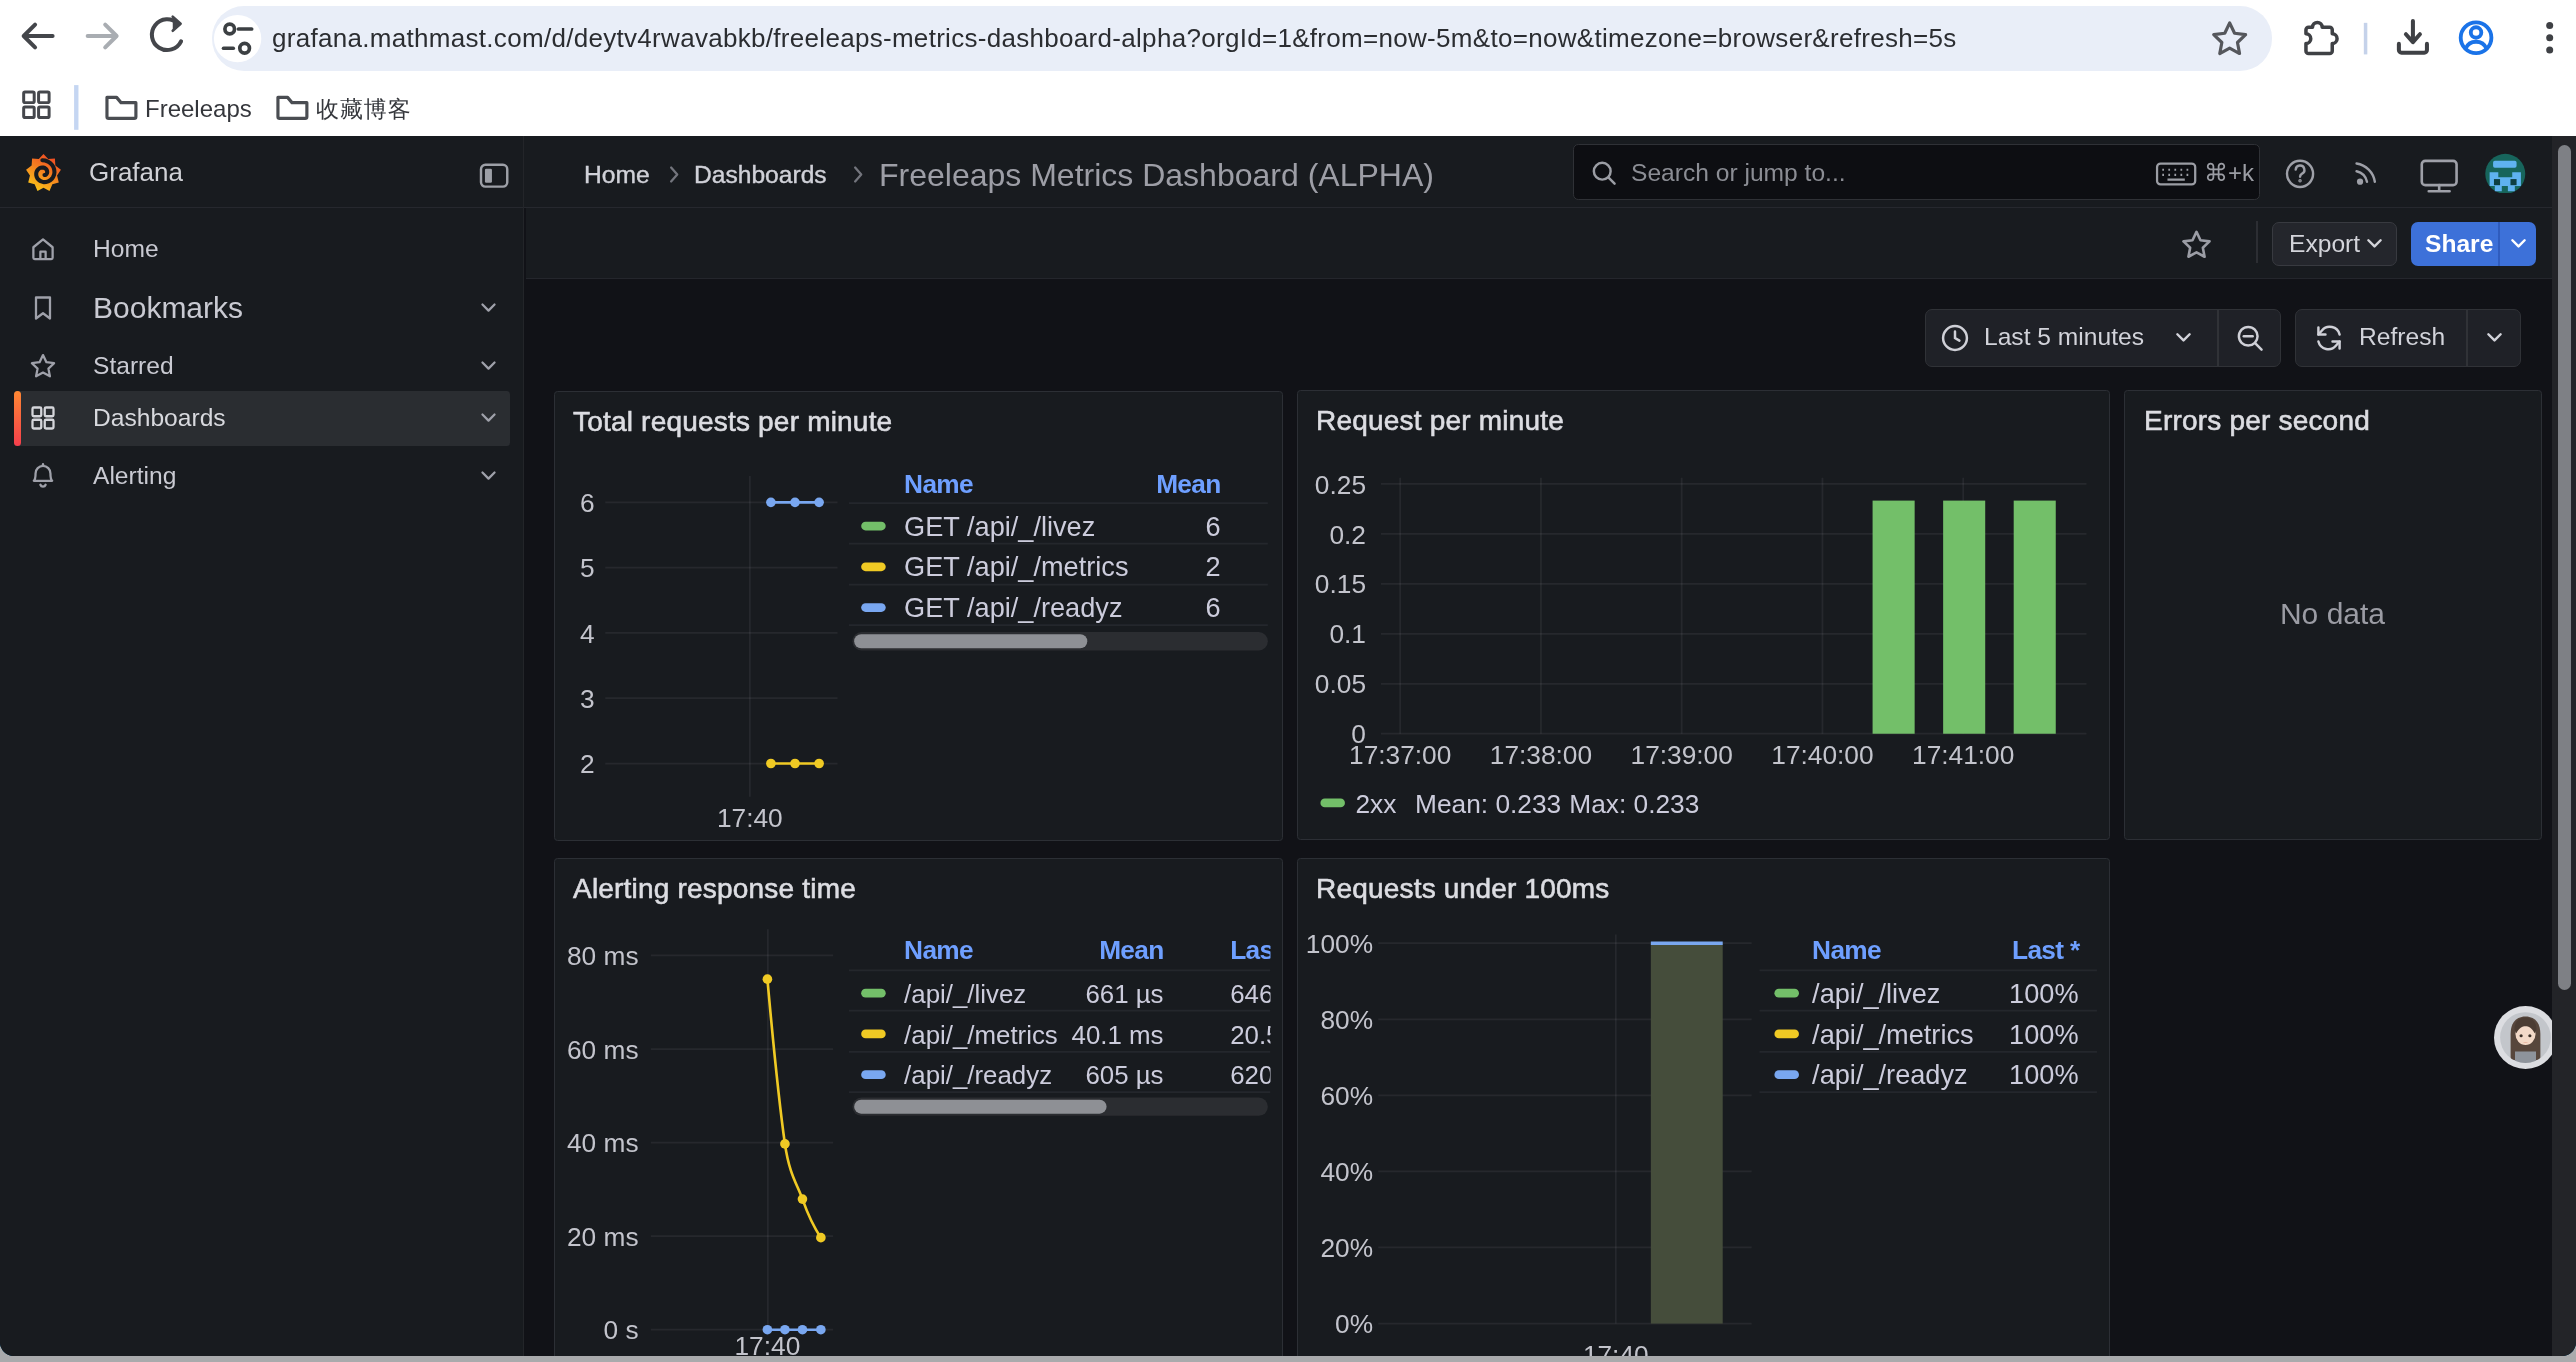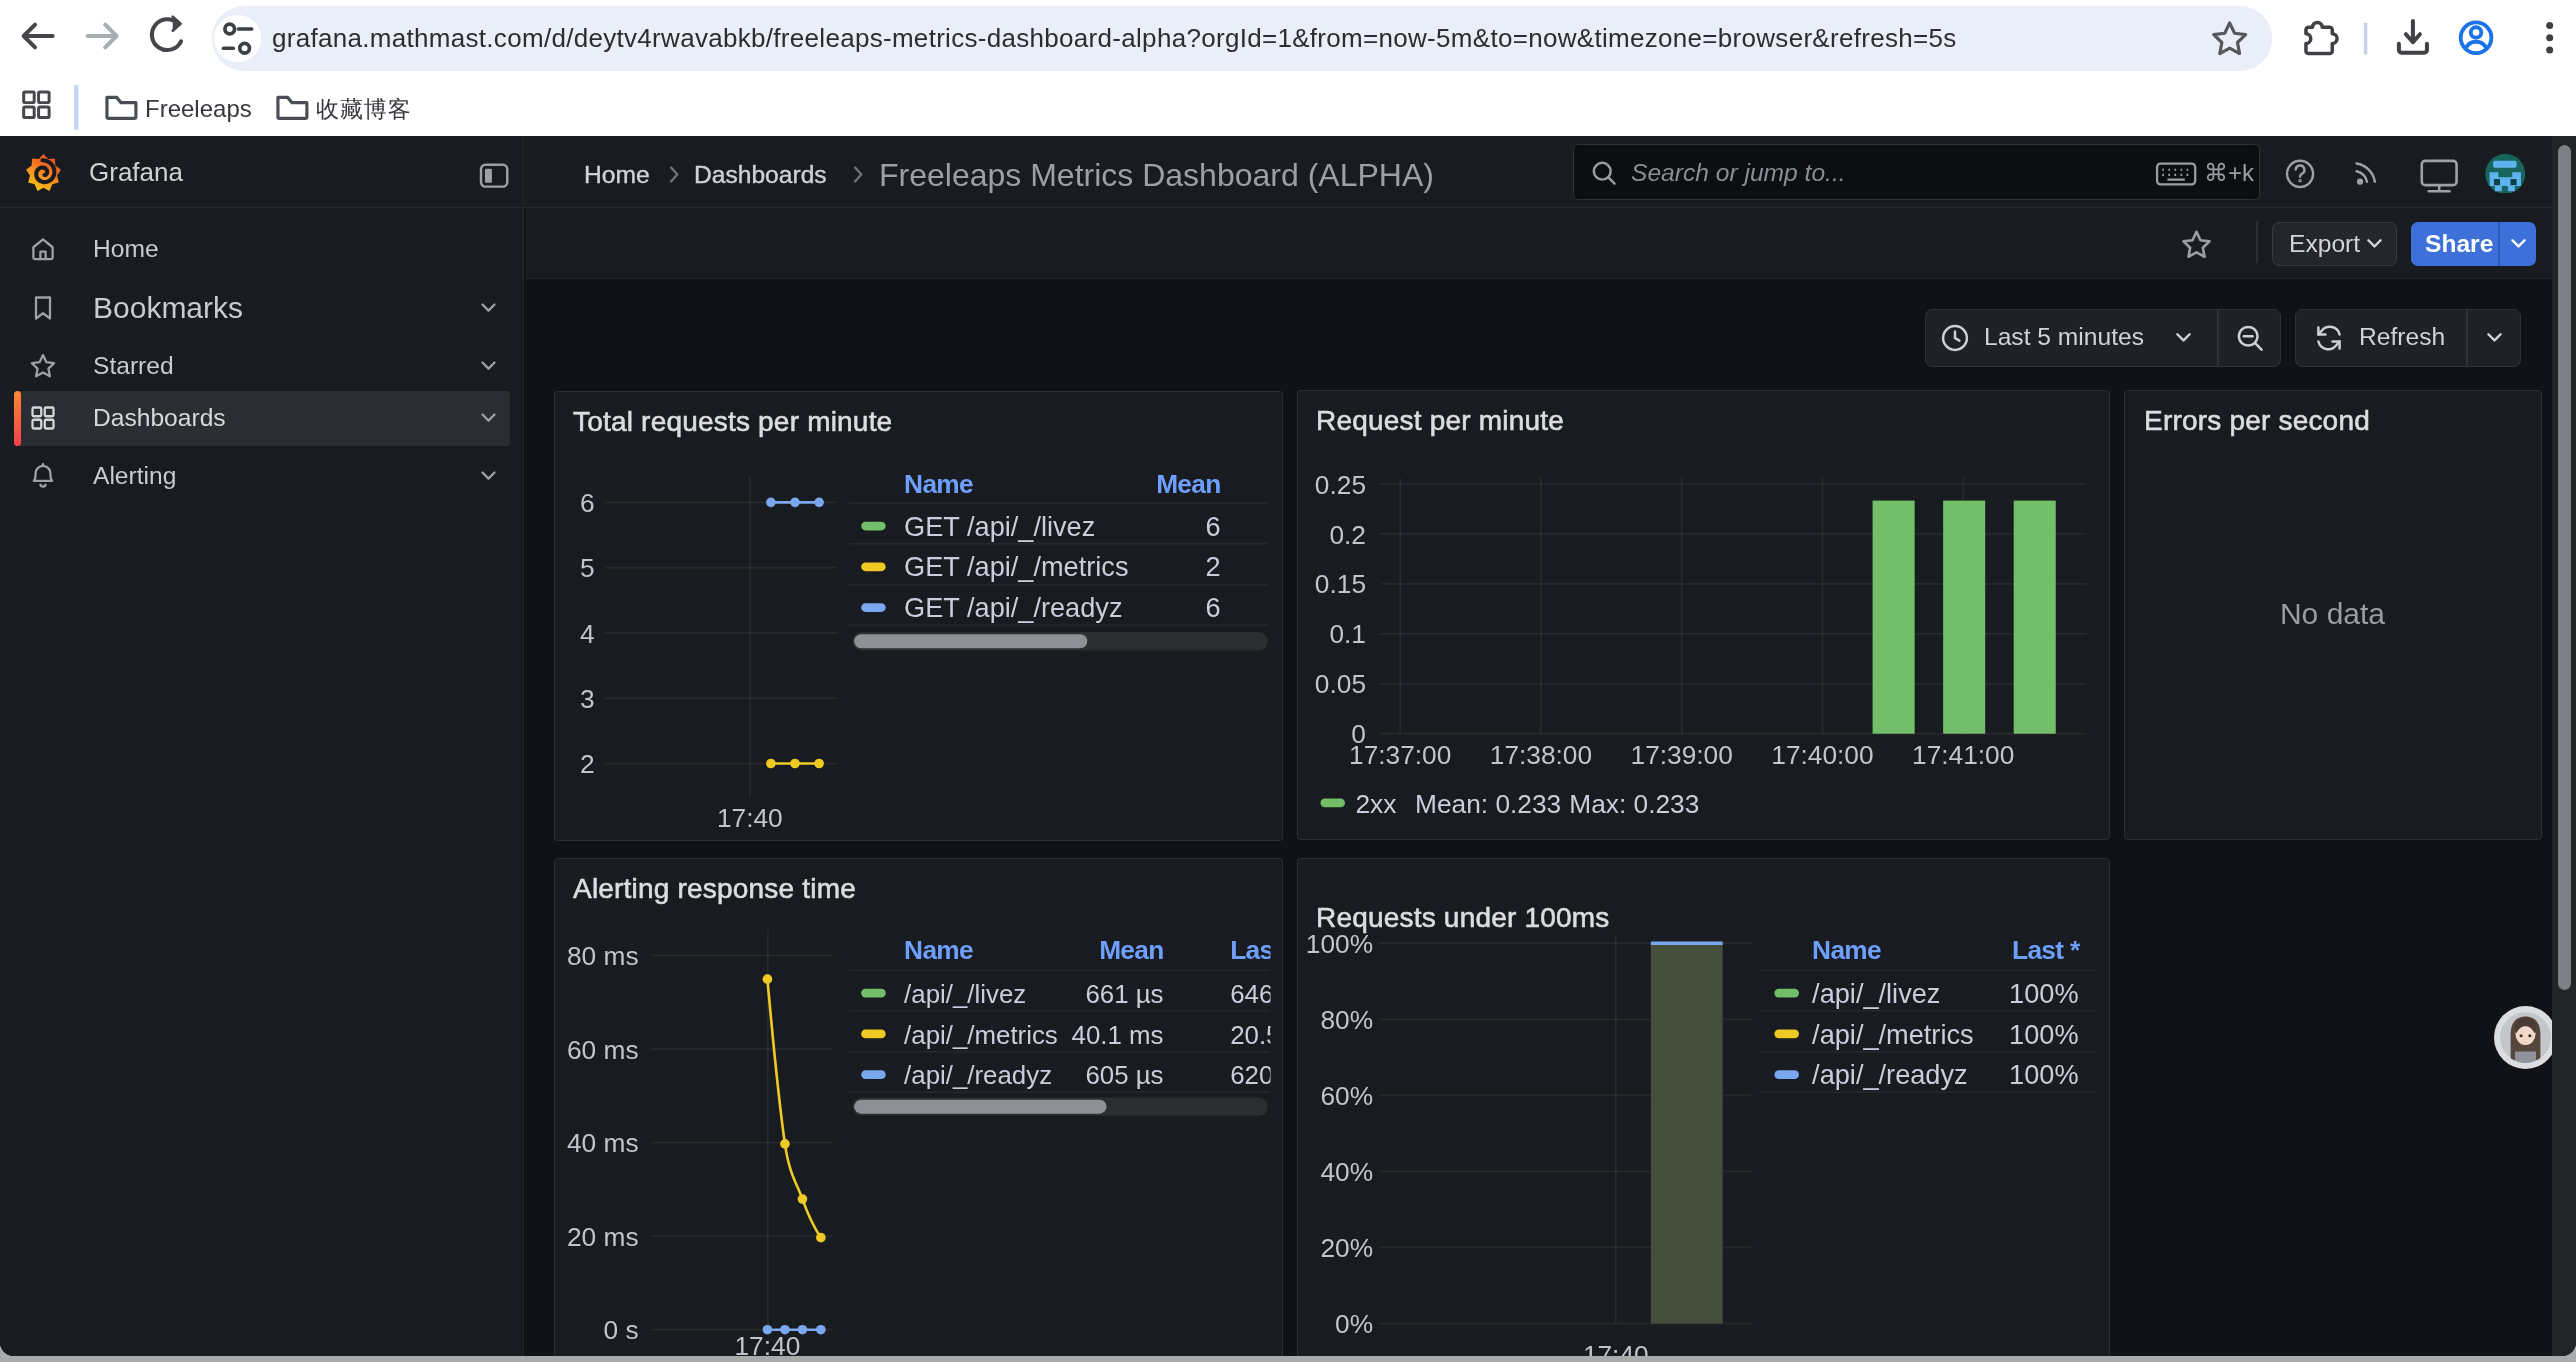--- a/index.html
+++ b/index.html
@@ -143,21 +143,21 @@
         <path d="M7 5 l7 8 -7 8" fill="none" stroke="#73757d" stroke-width="2.6" stroke-linecap="round" stroke-linejoin="round"></path>
       </svg>
 <div class="abs" style="left:879px;top:24px;height:30px;line-height:30px;font-size:32px;color:#9d9ea6;">Freeleaps Metrics Dashboard (ALPHA)</div>
 <div class="abs" style="left:1573px;top:8px;width:687px;height:56px;background:#0d0e12;border:1.8px solid #2f3136;border-radius:5.3px;"></div>
 <svg class="abs" style="left:1589px;top:22px" width="30" height="30" viewBox="0 0 34 34">
         <g fill="none" stroke="#9b9da4" stroke-width="2.8" stroke-linecap="round">
           <circle cx="15" cy="15" r="9.5"></circle>
           <line x1="22.5" y1="22.5" x2="29" y2="29"></line>
         </g>
       </svg>
-<div class="abs" style="left:1631px;top:22px;height:30px;line-height:30px;font-size:24.6px;color:#8b8d94;font-style:italic;">Search or jump to...</div>
+<div class="abs" style="left:1631px;top:22px;height:30px;line-height:30px;font-size:24.6px;color:#8b8d94;">Search or jump to...</div>
 <svg class="abs" style="left:2155px;top:24.6px" width="44" height="26" viewBox="0 0 50 30">
         <rect x="2" y="3" width="44" height="24" rx="4" fill="none" stroke="#9b9da4" stroke-width="2.6"></rect>
         <path d="M8 10 h2 M15 10 h2 M22 10 h2 M29 10 h2 M36 10 h2 M8 16 h2 M15 16 h2 M22 16 h2 M29 16 h2 M36 16 h2 M14 21.5 h20" stroke="#9b9da4" stroke-width="2.4"></path>
       </svg>
 <div class="abs" style="left:2204px;top:22px;height:30px;line-height:30px;font-size:24px;color:#9b9da4;">⌘+k</div>
 <svg class="abs" style="left:2280px;top:16.7px" width="254" height="40" viewBox="0 0 290 46">
  <g fill="none" stroke="#9ea0a8" stroke-width="2.8" stroke-linecap="round">
   <circle cx="22" cy="24" r="15"></circle>
   <path d="M17 19 a5 5 0 1 1 7 5 c-1.6 0.9 -2 1.8 -2 3.2"></path>
           <circle cx="22" cy="32" r="0.6" fill="#9ea0a8"></circle>
@@ -227,21 +227,21 @@
       </svg>
 <div class="panel" style="left:554px;top:255px;width:729px;height:450px;"></div>
 <div class="ptitle" style="left:573px;top:270px;">Total requests per minute</div>
 <div class="panel" style="left:1297px;top:254px;width:813px;height:450px;"></div>
 <div class="ptitle" style="left:1316px;top:269px;">Request per minute</div>
 <div class="panel" style="left:2124px;top:254px;width:418px;height:450px;"></div>
 <div class="ptitle" style="left:2144px;top:269px;">Errors per second</div>
 <div class="panel" style="left:554px;top:722px;width:729px;height:526px;"></div>
 <div class="ptitle" style="left:573px;top:737px;">Alerting response time</div>
 <div class="panel" style="left:1297px;top:722px;width:813px;height:526px;"></div>
-<div class="ptitle" style="left:1316px;top:766px;text-align:center;">Requests under 100ms</div>
+<div class="ptitle" style="left:1316px;top:737px;text-align:center;">Requests under 100ms</div>
 <div class="abs" style="left:2245px;top:461px;width:175px;height:35px;font-size:30px;color:#9b9ca4;text-align:center;">No data</div>
 <svg class="abs" style="left:0;top:0" width="2576" height="1220" viewBox="0 155 2938 1392" font-family="Liberation Sans,sans-serif">
 <line x1="690" y1="573" x2="955" y2="573" stroke="rgba(204,204,220,0.08)" stroke-width="2"></line>
         <text x="678" y="584" font-size="30" fill="#c3c4cc" text-anchor="end">6</text>
         <line x1="690" y1="647.5" x2="955" y2="647.5" stroke="rgba(204,204,220,0.08)" stroke-width="2"></line>
         <text x="678" y="658.5" font-size="30" fill="#c3c4cc" text-anchor="end">5</text>
         <line x1="690" y1="722" x2="955" y2="722" stroke="rgba(204,204,220,0.08)" stroke-width="2"></line>
         <text x="678" y="733" font-size="30" fill="#c3c4cc" text-anchor="end">4</text>
         <line x1="690" y1="796.5" x2="955" y2="796.5" stroke="rgba(204,204,220,0.08)" stroke-width="2"></line>
         <text x="678" y="807.5" font-size="30" fill="#c3c4cc" text-anchor="end">3</text>

